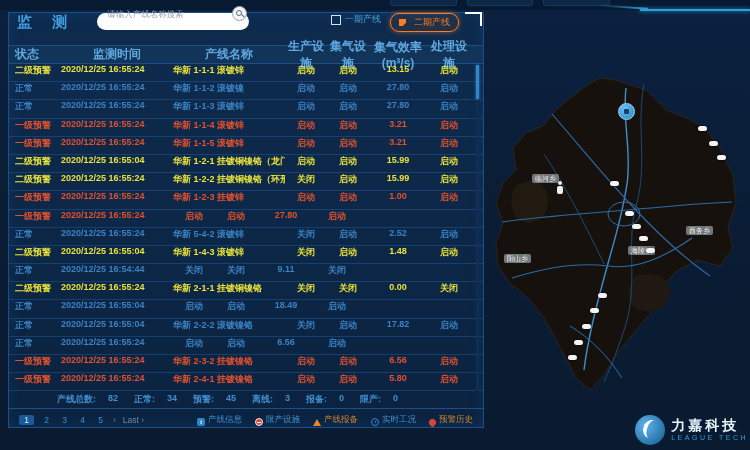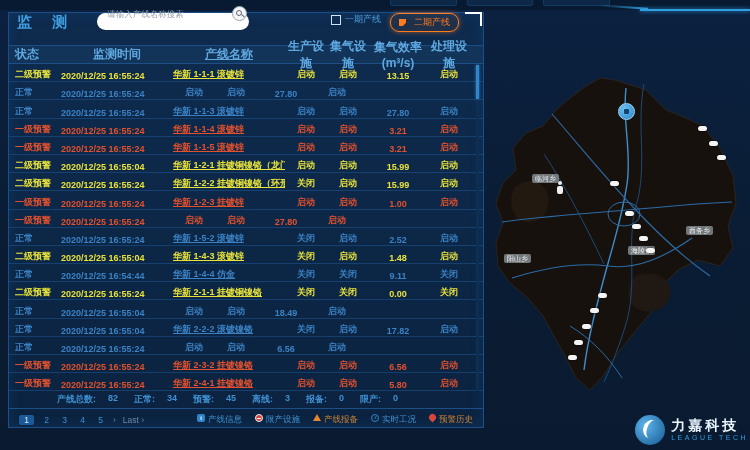--- a/index.html
+++ b/index.html
@@ -32,43 +32,43 @@
   .phase2-btn{margin-left:9px;margin-right:16px;height:17px;padding:0 8px;border:1px solid #ff7c1f;border-radius:9px;
     color:#ff7c1f;font-size:9px;display:flex;align-items:center;gap:8px;background:rgba(255,124,31,.08);
     box-shadow:0 0 5px rgba(255,124,31,.55);}
   .phase2-icon{width:7px;height:7px;background:#ff7c1f;clip-path:polygon(0 0,100% 0,100% 55%,55% 100%,0 100%);}
   .corner{position:absolute;right:1px;top:-1px;width:15px;height:12px;border-top:2px solid #fff;border-right:2px solid #fff;}
 
   
   .thead{height:17px;display:flex;align-items:center;background:#123458;border-top:1px solid #1c4f88;border-bottom:1px solid #1c4f88;
     color:#5fa8e0;font-size:12px;font-weight:700;padding:0 12px 0 6px;flex:0 0 auto;}
   .tbody{position:relative;flex:0 0 auto;}
-  .trow{height:18.2px;display:flex;align-items:flex-end;padding:0 12px 0 6px;border-bottom:1px solid rgba(35,100,170,.42);
+  .trow{height:18.2px;display:flex;align-items:flex-start;padding:0 12px 0 6px;border-bottom:1px solid rgba(35,100,170,.42);
     font-size:9px;font-weight:700;box-sizing:border-box;cursor:default;}
   .c0{width:46px;}
   .c1{width:112px;}
-  .c2{flex:1;overflow:hidden;white-space:nowrap;text-decoration:underline;}
+  .c2{flex:1;overflow:hidden;white-space:nowrap;}
   .c3{width:42px;text-align:center;}
   .c4{width:42px;text-align:center;}
   .c5{width:58px;text-align:center;}
   .c6{width:44px;text-align:center;}
   .hc.c1,.hc.c2{text-align:center;}
   .scroll-track{position:absolute;right:4px;top:1px;width:3px;height:326px;background:#0f2f52;}
   .scroll-thumb{position:absolute;right:0;top:0;width:3px;height:34px;background:#2f86c8;box-shadow:0 0 3px #2f86c8;}
 
   
   .summary{height:17px;display:flex;align-items:center;gap:16px;padding-left:48px;color:#3f8fd0;font-size:9px;font-weight:700;flex:0 0 auto;}
   .summary .itm{display:flex;gap:12px;}
   .toolbar{height:22px;border-top:1px solid #1c4f88;display:flex;align-items:center;padding:0 10px;font-size:8.5px;color:#3f8fd0;flex:0 0 auto;}
   .pages{display:flex;gap:7px;align-items:center;}
   .page{min-width:11px;text-align:center;cursor:pointer;}
   .page.active{background:#1b5a96;color:#d8ecff;border-radius:2px;padding:0 2px;}
   .pg-next,.pg-last{cursor:pointer;color:#6d87a6;}
   .legend{margin-left:auto;display:flex;gap:13px;align-items:center;}
-  .legend-item{display:flex;gap:3px;align-items:flex-start;cursor:pointer;}
+  .legend-item{display:flex;gap:3px;align-items:flex-end;cursor:pointer;}
   .lg-ic{display:inline-block;}
   .i-info{width:8px;height:8px;border-radius:2px;background:#2e86c8;color:#fff;font-size:6px;line-height:8px;text-align:center;font-weight:700;}
   .i-info::before{content:"i";}
   .i-stop{width:8px;height:8px;border-radius:50%;background:#d8453a;border:1px solid #eee;box-sizing:border-box;position:relative;}
   .i-stop::before{content:"";position:absolute;left:1px;top:2.5px;width:4px;height:1px;background:#fff;}
   .i-tri{width:0;height:0;border-left:4.5px solid transparent;border-right:4.5px solid transparent;border-bottom:7.5px solid #e0892e;}
   .i-gauge{width:8px;height:8px;border-radius:50%;border:1px solid #2e86c8;position:relative;box-sizing:border-box;}
   .i-gauge::after{content:"";position:absolute;left:3px;top:1px;width:1px;height:3px;background:#2e86c8;transform:rotate(35deg);}
   .i-alarm{width:7px;height:7px;border-radius:50% 50% 50% 0;background:#d8453a;transform:rotate(-45deg);}
 
@@ -139,20 +139,21 @@
         <span class="tc c1">2020/12/25 16:55:24</span>
         <span class="tc c2">华新 1-1-1 滚镀锌</span>
         <span class="tc c3">启动</span>
         <span class="tc c4">启动</span>
         <span class="tc c5">13.15</span>
         <span class="tc c6">启动</span>
       </div>
       <div class="trow" style="color: rgb(59, 130, 196);">
         <span class="tc c0">正常</span>
         <span class="tc c1">2020/12/25 16:55:24</span>
+        <span class="tc c2">华新 1-1-2 滚镀镍</span>
         <span class="tc c3">启动</span>
         <span class="tc c4">启动</span>
         <span class="tc c5">27.80</span>
         <span class="tc c6">启动</span>
       </div>
       <div class="trow" style="color: rgb(59, 130, 196);">
         <span class="tc c0">正常</span>
         <span class="tc c1">2020/12/25 16:55:24</span>
         <span class="tc c2">华新 1-1-3 滚镀锌</span>
         <span class="tc c3">启动</span>
@@ -209,39 +210,38 @@
         <span class="tc c0">一级预警</span>
         <span class="tc c1">2020/12/25 16:55:24</span>
         <span class="tc c3">启动</span>
         <span class="tc c4">启动</span>
         <span class="tc c5">27.80</span>
         <span class="tc c6">启动</span>
       </div>
       <div class="trow" style="color: rgb(59, 130, 196);">
         <span class="tc c0">正常</span>
         <span class="tc c1">2020/12/25 16:55:24</span>
-        <span class="tc c2">华新 1-5-2 滚镀锌</span>
+        <span class="tc c2">华新 5-4-2 滚镀锌</span>
         <span class="tc c3">关闭</span>
         <span class="tc c4">启动</span>
         <span class="tc c5">2.52</span>
         <span class="tc c6">启动</span>
       </div>
       <div class="trow" style="color: rgb(232, 226, 58);">
         <span class="tc c0">二级预警</span>
         <span class="tc c1">2020/12/25 16:55:04</span>
         <span class="tc c2">华新 1-4-3 滚镀锌</span>
         <span class="tc c3">关闭</span>
         <span class="tc c4">启动</span>
         <span class="tc c5">1.48</span>
         <span class="tc c6">启动</span>
       </div>
       <div class="trow" style="color: rgb(59, 130, 196);">
         <span class="tc c0">正常</span>
         <span class="tc c1">2020/12/25 16:54:44</span>
-        <span class="tc c2">华新 1-4-4 仿金</span>
         <span class="tc c3">关闭</span>
         <span class="tc c4">关闭</span>
         <span class="tc c5">9.11</span>
         <span class="tc c6">关闭</span>
       </div>
       <div class="trow" style="color: rgb(232, 226, 58);">
         <span class="tc c0">二级预警</span>
         <span class="tc c1">2020/12/25 16:55:24</span>
         <span class="tc c2">华新 2-1-1 挂镀铜镍铬</span>
         <span class="tc c3">关闭</span>

